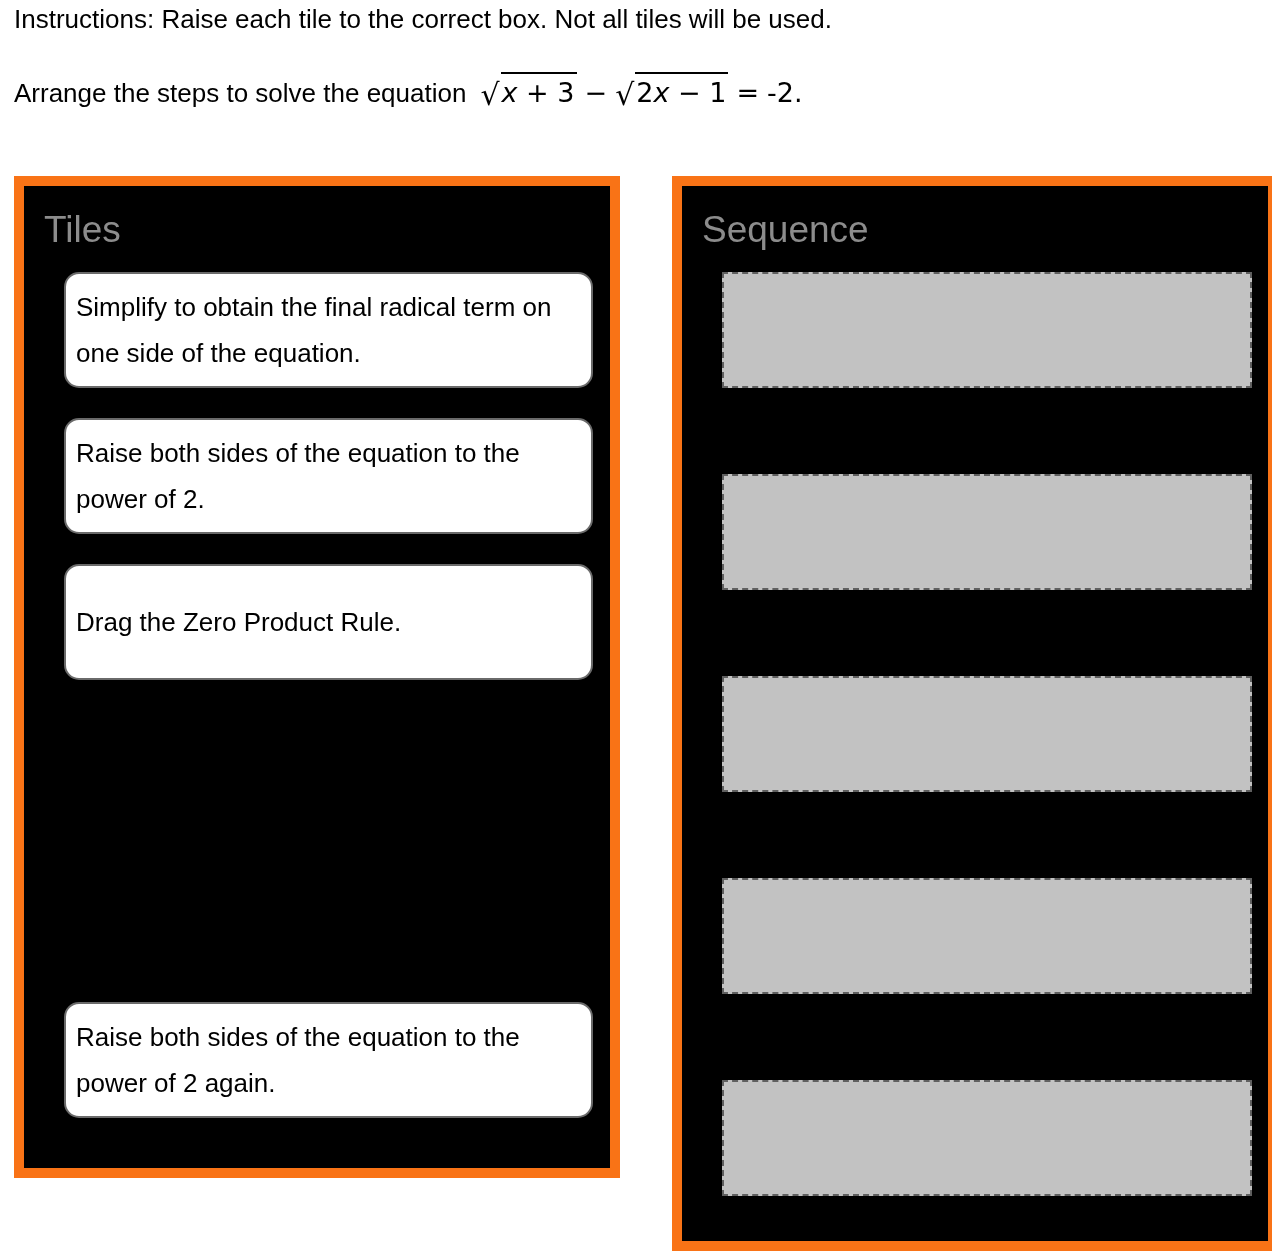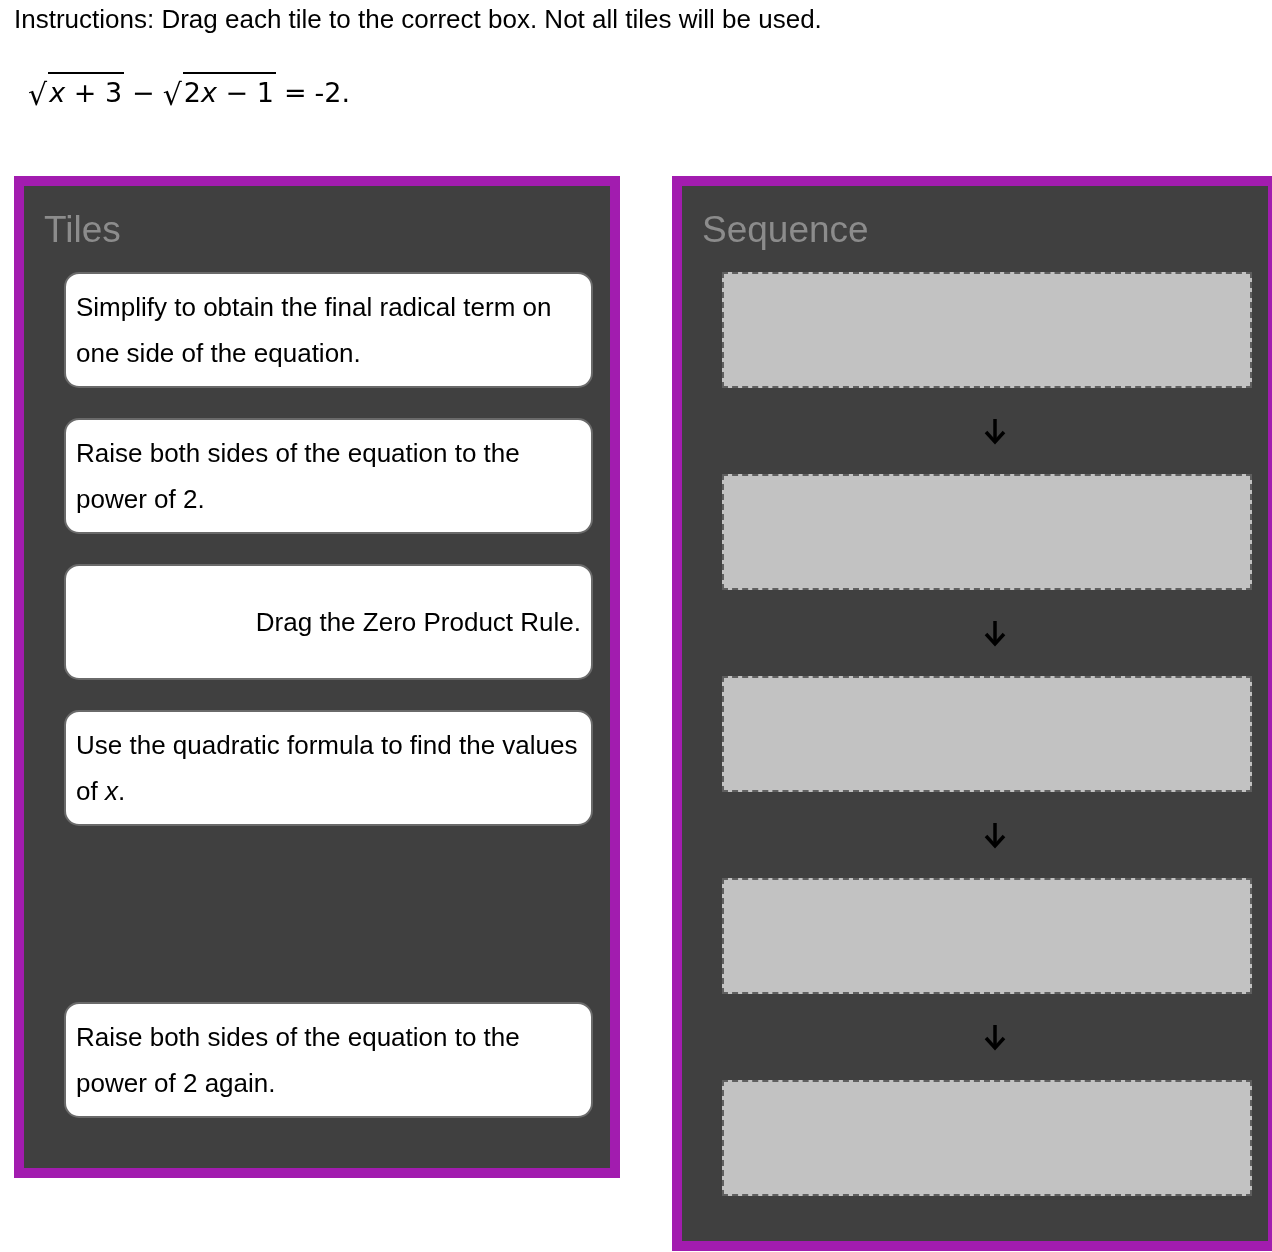--- a/index.html
+++ b/index.html
@@ -22,55 +22,56 @@
     font-family: "DejaVu Sans", sans-serif; font-size: 27px;
   }
   .sqrt { display: inline-flex; align-items: baseline; }
   .sqrt .rad { font-size: 30px; margin-right: 1px; transform: translateY(3px); display: inline-block; }
   .sqrt .under { border-top: 2px solid #000; padding: 4px 2px 0 1px; line-height: 30px; }
   .math .op { margin: 0 8px; }
   .math i { font-style: italic; }
 
   .panel {
     position: absolute; box-sizing: border-box;
-    border: 10px solid #a21caf; background: #404040;
+    border: 10px solid #f97316; background: #000000;
   }
   .panel.tiles { left: 14px; top: 176px; width: 606px; height: 1002px; }
   .panel.sequence { left: 672px; top: 176px; width: 606px; height: 1075px; }
   .panel-title {
     position: absolute; top: 22px; font-size: 37px; color: #8c8c8c;
     line-height: 44px; white-space: nowrap;
   }
   .tiles .panel-title { left: 20px; }
   .sequence .panel-title { left: 20px; }
 
   .tile {
     position: absolute; left: 40px; width: 529px; height: 116px;
     box-sizing: border-box; border: 2px solid #6a6a6a; border-radius: 15px;
     background: #fff; padding: 0 10px; display: flex; align-items: center;
-    font-size: 26px; line-height: 46px; cursor: grab; justify-content: flex-end;
+    font-size: 26px; line-height: 46px; cursor: grab;
   }
   .tile span i { font-style: italic; }
 
   .dropzone {
     position: absolute; left: 40px; width: 530px; height: 116px;
     box-sizing: border-box; border: 2px dashed #5f5f5f; background: #c2c2c2;
   }
   .arrow {
     position: absolute; left: 298px; width: 30px; height: 30px;
   }
 </style>
 </head>
 <body>
 
 <div class="instructions">
-  <b>Instructions:</b><span> Drag each tile to the correct box. Not all tiles will be used.</span>
+  <b>Instructions:</b><span> Raise each tile to the correct box. Not all tiles will be used.</span>
 </div>
 
 <div class="prompt">
+  <span>Arrange the steps to solve the equation</span>
   <span class="math">
     <span class="sqrt">
       <span class="rad">√</span>
       <span class="under"><i>x</i><span> + 3</span></span>
     </span>
     <span class="op">−</span>
     <span class="sqrt">
       <span class="rad">√</span>
       <span class="under"><span>2</span><i>x</i><span> − 1</span></span>
     </span>
@@ -83,23 +84,20 @@
   <div class="panel-title">Tiles</div>
 
   <div class="tile" style="top:86px">
     <span>Simplify to obtain the final radical term on one side of the equation.</span>
   </div>
   <div class="tile" style="top:232px">
     <span>Raise both sides of the equation to the power of 2.</span>
   </div>
   <div class="tile" style="top:378px">
     <span>Drag the Zero Product Rule.</span>
-  </div>
-  <div class="tile" style="top:524px">
-    <span><span>Use the quadratic formula to find the values of </span><i>x</i><span>.</span></span>
   </div>
   <div class="tile" style="top:816px">
     <span>Raise both sides of the equation to the power of 2 again.</span>
   </div>
 </div>
 
 <div class="panel sequence">
   <div class="panel-title">Sequence</div>
 
   <div class="dropzone" style="top:86px"></div>

